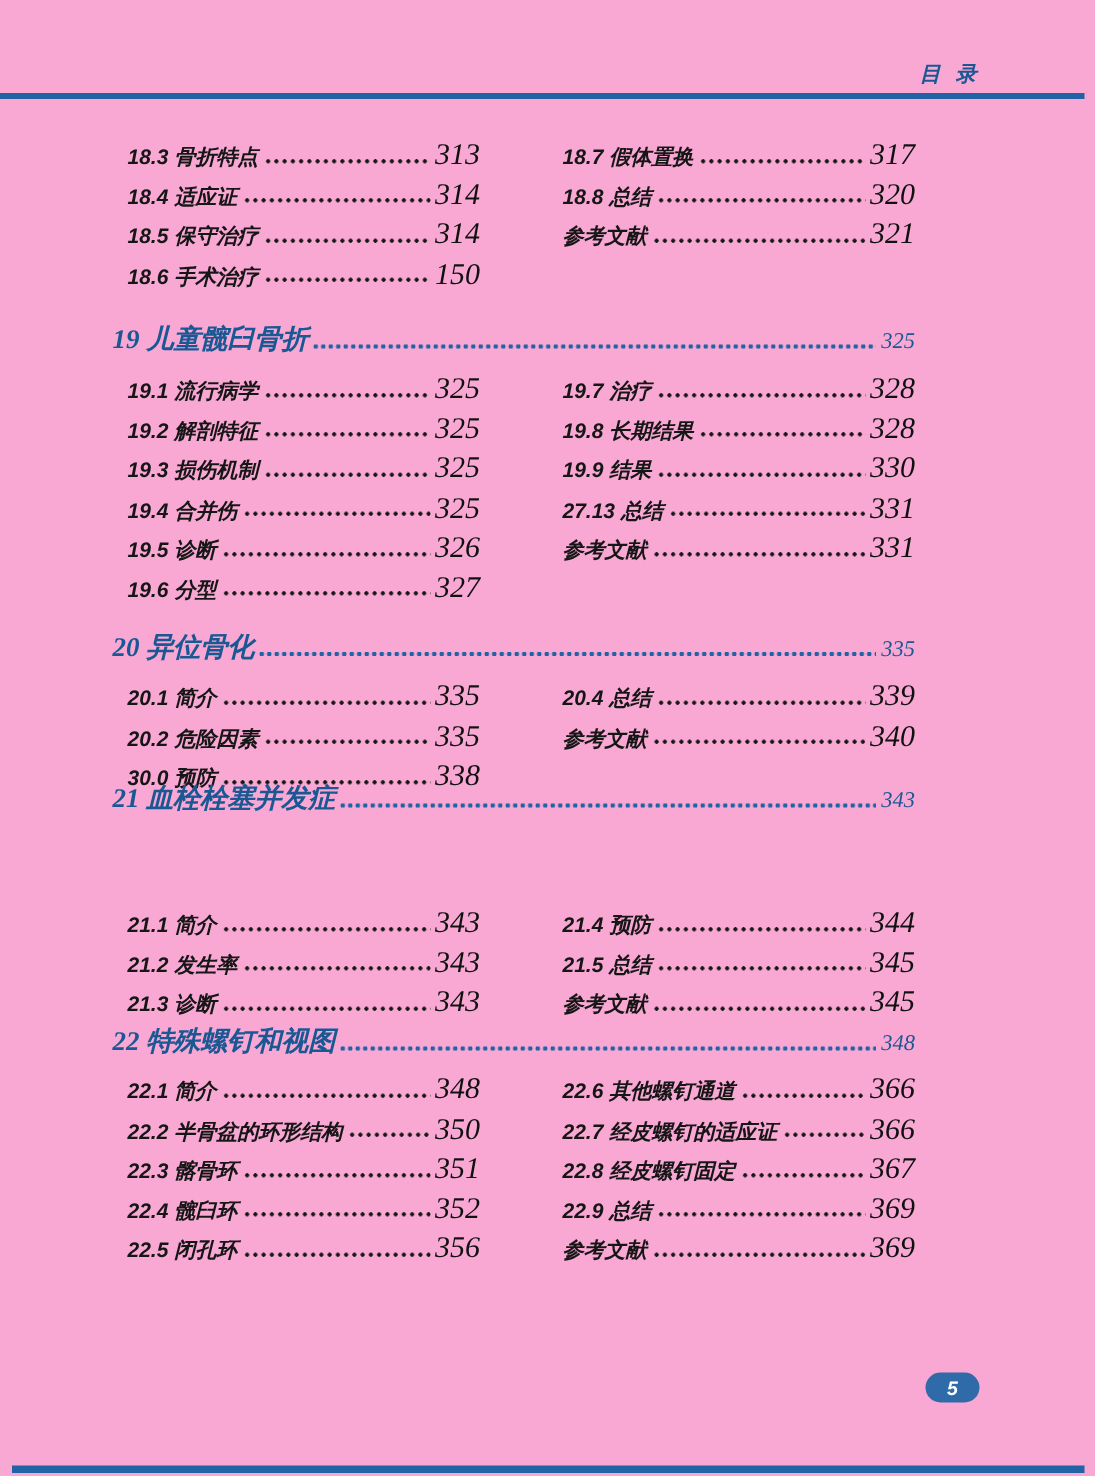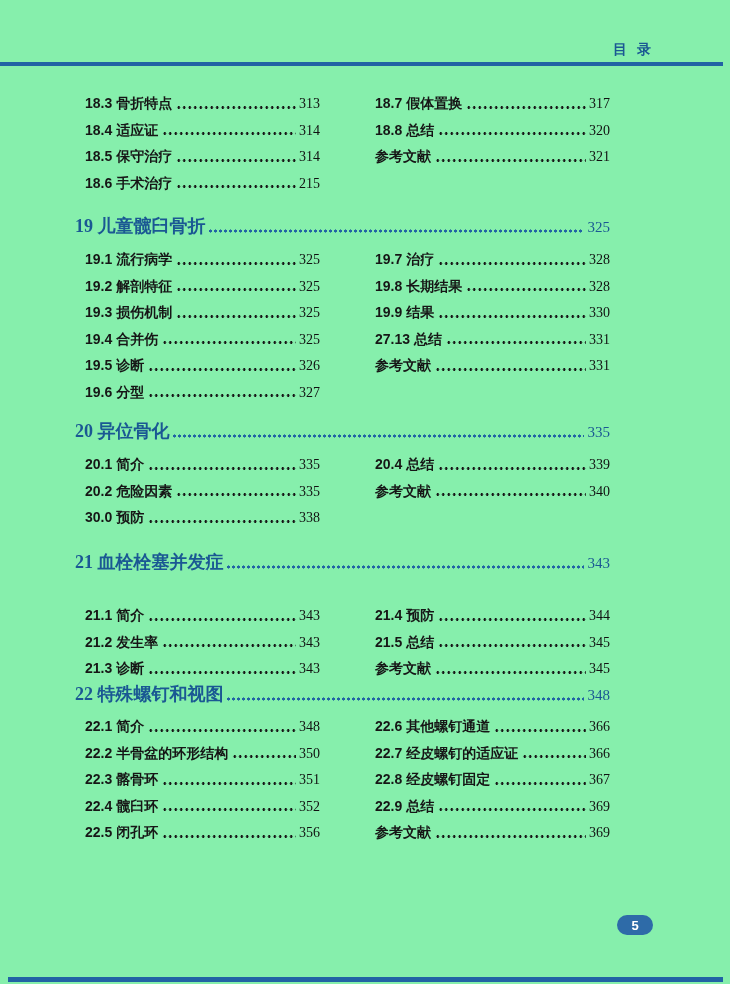--- a/index.html
+++ b/index.html
@@ -9,22 +9,23 @@
     --ink:#161616;
   }
   *{margin:0;padding:0;box-sizing:border-box;}
   body{
     background:#e8e8e8;
     font-family:"Liberation Sans", sans-serif;
   }
   .page{
     position:relative;
     width:730px;height:984px;
-    background:#86efac;
+    background:#f9a8d4;
     overflow:hidden;
+    font-style:italic;
   }
   
   .hdr-title{
     position:absolute;top:41px;right:76px;
     font-size:14px;font-weight:700;
     letter-spacing:3px;
     color:var(--heading);
   }
   .hdr-rule{
     position:absolute;top:62px;left:0;
@@ -62,21 +63,21 @@
   }
   .dots{
     flex:1;height:3px;min-width:10px;
     align-self:flex-end;margin:0 3px 8px 4px;
     background:radial-gradient(circle, var(--ink) 1.2px, transparent 1.5px) repeat-x;
     background-size:5.5px 3px;
   }
   .pg{
     white-space:nowrap;
     font-family:"Liberation Serif", serif;
-    font-size:14px;color:#111;
+    font-size:20px;color:#111;
   }
   
   .chapter{
     position:absolute;left:75px;width:535px;
     height:30px;line-height:30px;
     display:flex;align-items:baseline;
   }
   .ch-lbl{
     white-space:nowrap;
     font-family:"Liberation Serif", serif;
@@ -91,21 +92,21 @@
   }
   .ch-pg{
     white-space:nowrap;
     font-family:"Liberation Serif", serif;
     font-size:15px;color:var(--heading);
   }
   
   #sec18{top:90px;}
   #ch19{top:211px;}  #sec19{top:246px;}
   #ch20{top:416px;}  #sec20{top:451px;}
-  #ch21{top:547px;}  #sec21{top:581px;margin-top:21px;}
+  #ch21{top:517px;}  #sec21{top:581px;margin-top:21px;}
   #ch22{top:679px;}  #sec22{top:713px;}
 </style>
 </head>
 <body>
 
 <div class="page">
 
   <div class="hdr-title">目 录</div>
   <div class="hdr-rule"></div>
 
@@ -122,21 +123,21 @@
           <span class="pg">314</span>
         </li>
       <li class="row">
           <span class="lbl">18.5 保守治疗</span>
           <span class="dots"></span>
           <span class="pg">314</span>
         </li>
       <li class="row">
           <span class="lbl">18.6 手术治疗</span>
           <span class="dots"></span>
-          <span class="pg">215</span>
+          <span class="pg">150</span>
         </li>
     </ul>
     <ul class="col">
       <li class="row">
           <span class="lbl">18.7 假体置换</span>
           <span class="dots"></span>
           <span class="pg">317</span>
         </li>
       <li class="row">
           <span class="lbl">18.8 总结</span>

